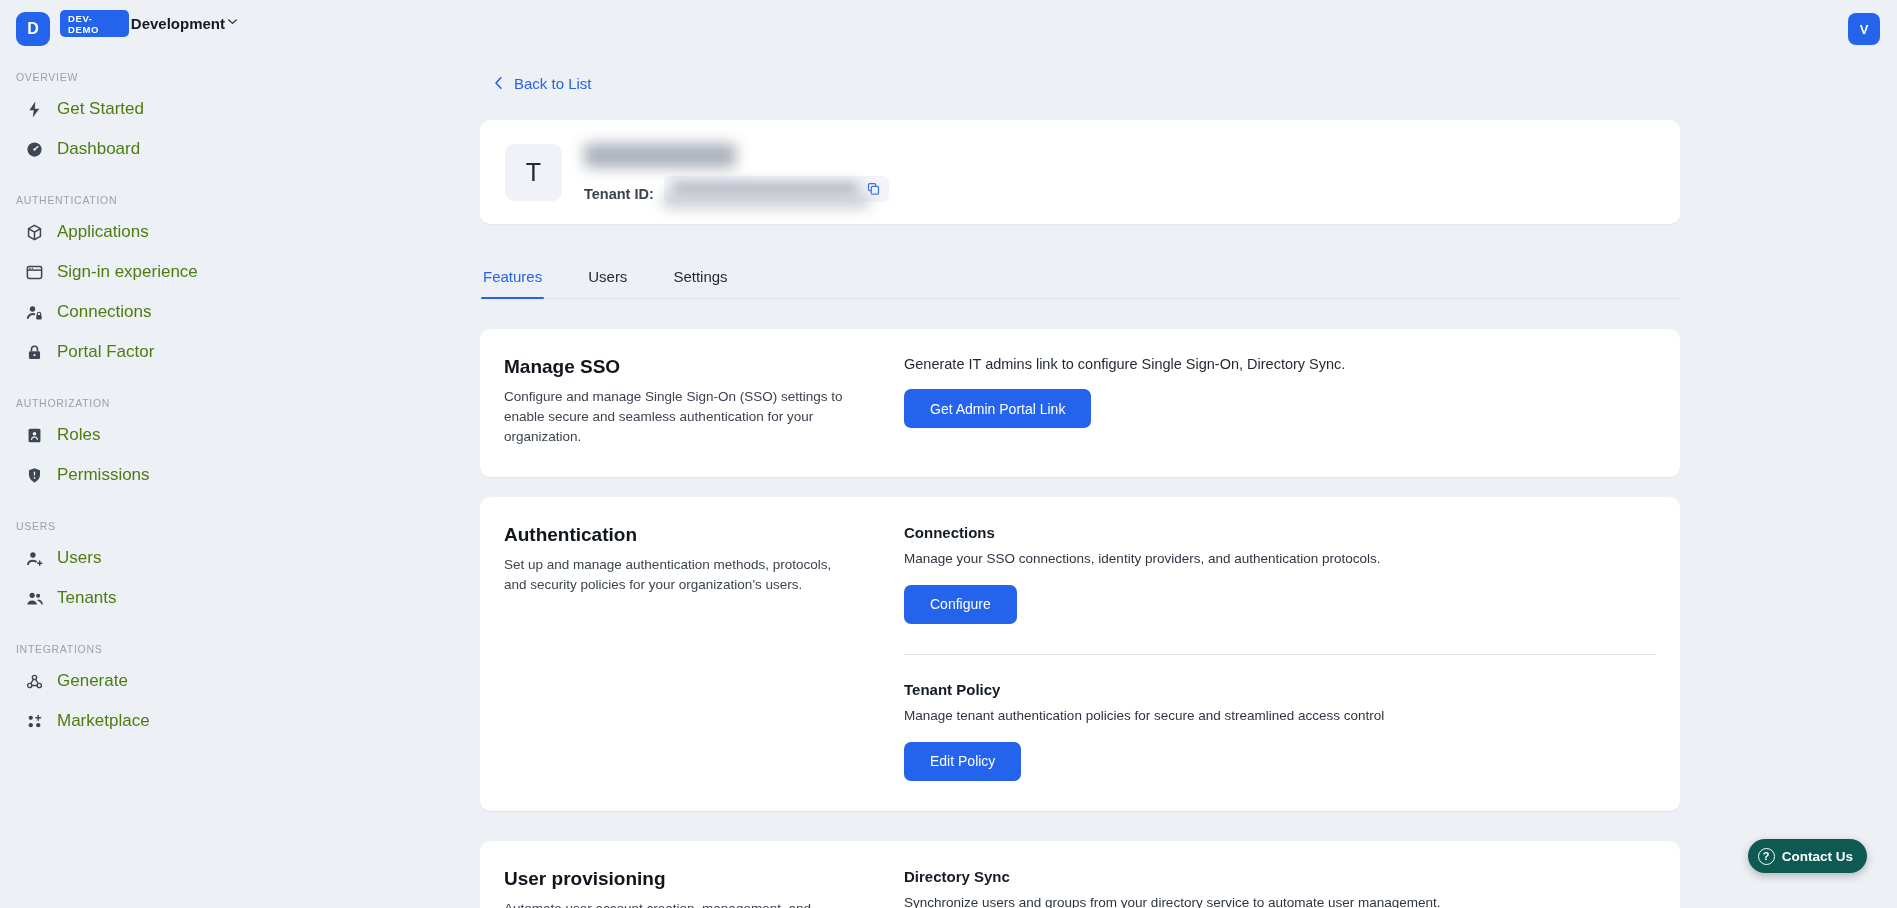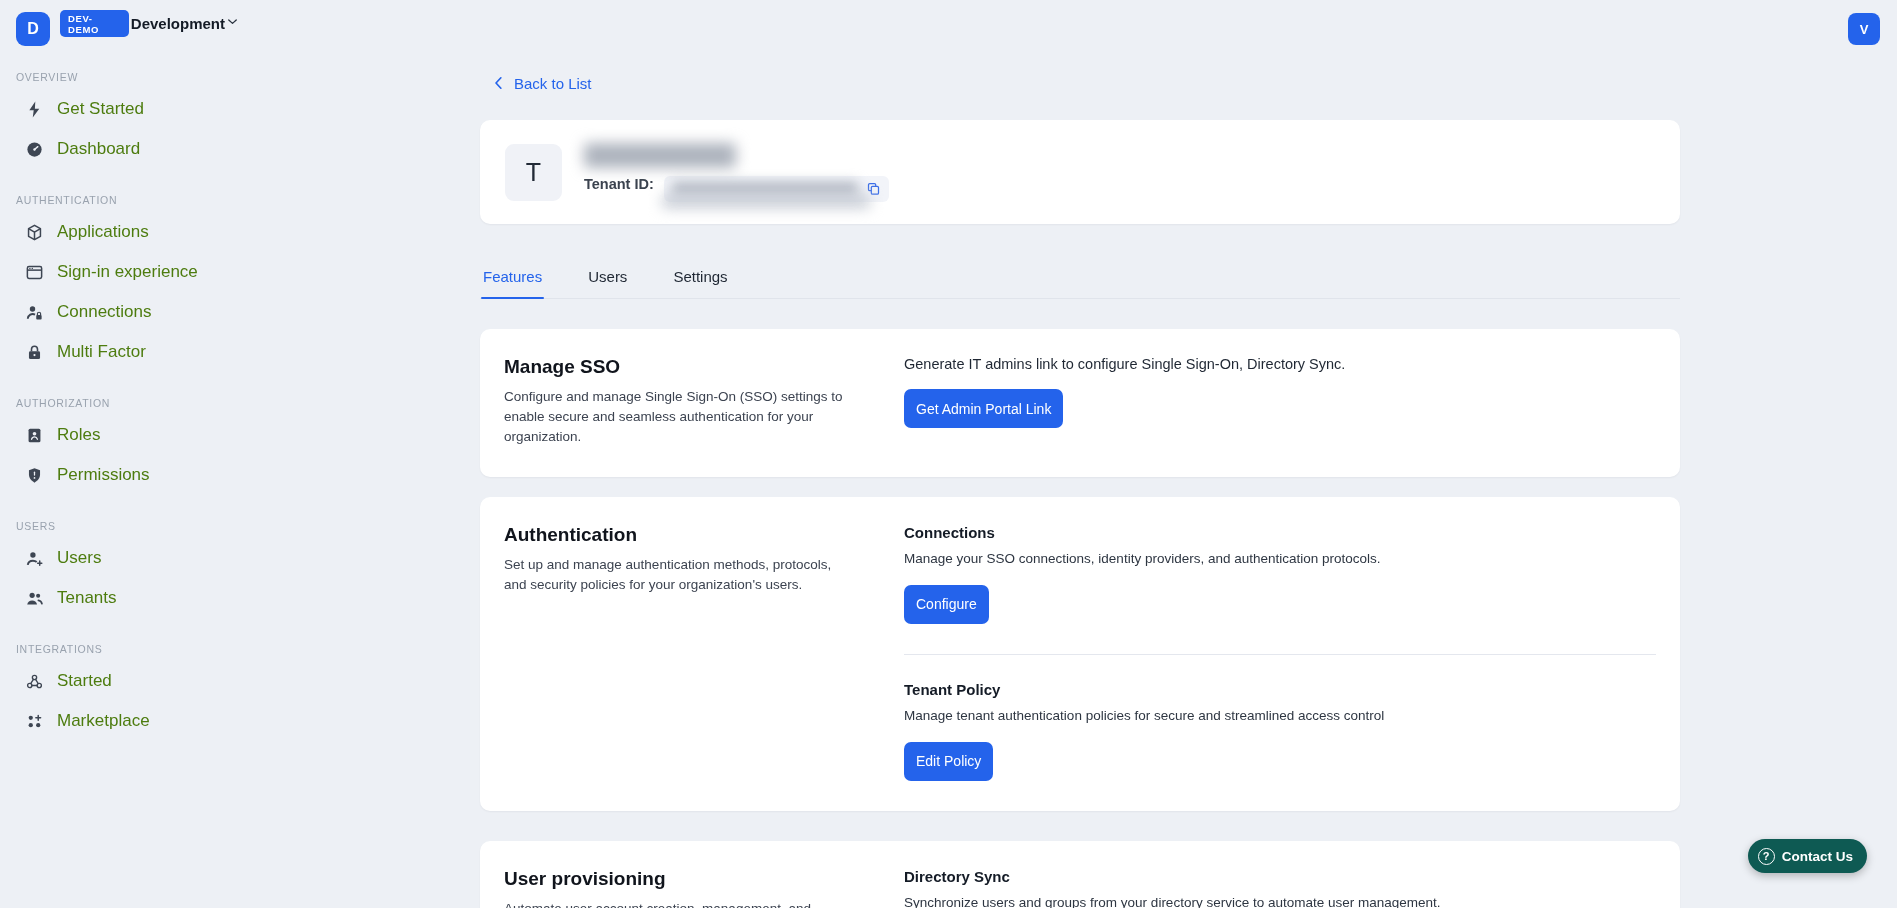--- a/index.html
+++ b/index.html
@@ -73,21 +73,21 @@
   .tenant-avatar {
     width:57px; height:57px; border-radius:9px; background:#f0f2f7;
     display:flex; align-items:center; justify-content:center;
     font-size:25px; color:#222a36; font-weight:400;
   }
   .tenant-meta { position:relative; }
   .blur-name {
     width:152px; height:25px; border-radius:4px;
     background:#adb3bd; filter:blur(7px); margin-bottom:8px;
   }
-  .tenant-id-row { display:flex; align-items:flex-start; gap:10px; }
+  .tenant-id-row { display:flex; align-items:flex-end; gap:10px; }
   .tenant-id-label { font-size:14.5px; font-weight:600; color:#3a424e; }
   .tenant-id-pill {
     background:#f2f4f9; border-radius:6px; height:26px; padding:0 8px;
     display:flex; align-items:center; gap:8px;
   }
   .blur-id { width:186px; height:14px; background:#b3b9c3; filter:blur(6px); border-radius:3px; }
   .blur-id-spill {
     position:absolute; left:78px; top:52px; width:208px; height:13px;
     background:#c6cbd4; filter:blur(7px); border-radius:3px;
   }
@@ -117,21 +117,21 @@
   .card-desc { font-size:13.5px; line-height:1.48; color:#3c4350; }
   .card-right { flex:1; min-width:0; }
   .section-heading { font-size:15px; font-weight:700; color:#141b26; margin-bottom:10px; }
   .section-desc { font-size:13.5px; color:#2e3642; margin-bottom:19px; }
   .lead-desc { font-size:14.5px; color:#1f2733; margin-bottom:17px; }
   .divider { height:1px; background:#e4e7ee; margin:30px 0 26px 0; }
 
   .btn-primary {
     display:inline-flex; align-items:center; justify-content:center;
     background:#2463eb; color:#fff; border:none; border-radius:7px;
-    height:39px; padding:0 12px; font-size:14px; font-weight:500;
+    height:39px; padding:0 26px; font-size:14px; font-weight:500;
     font-family:inherit; cursor:pointer;
   }
 
   
   .contact-btn {
     position:absolute; right:30px; bottom:35px; height:34px;
     background:#0e5a53; color:#fff; border-radius:17px;
     display:flex; align-items:center; gap:7px; padding:0 14px 0 10px;
     box-shadow:0 3px 8px rgba(0,0,0,.25); cursor:pointer;
   }
@@ -216,21 +216,21 @@
     <span class="nav-label">Connections</span>
   </div>
   <div class="nav-item">
     <span class="nav-icon">
       <svg viewBox="0 0 24 24" fill="none">
           <rect x="5" y="10.5" width="14" height="9.8" rx="1.8" fill="currentColor"></rect>
           <path d="M8.2 10.5V8a3.8 3.8 0 0 1 7.6 0v2.5" stroke="currentColor" stroke-width="2"></path>
           <circle cx="12" cy="15.3" r="1.4" fill="#edf0f5"></circle>
         </svg>
     </span>
-    <span class="nav-label">Multi Factor</span>
+    <span class="nav-label">Portal Factor</span>
   </div>
 
   <div class="nav-section-label">Authorization</div>
   <div class="nav-item">
     <span class="nav-icon">
       <svg viewBox="0 0 24 24" fill="none">
           <rect x="4.5" y="3.5" width="15" height="17" rx="2" fill="currentColor"></rect>
           <circle cx="12" cy="9.8" r="2.3" fill="#edf0f5"></circle>
           <path d="M8.3 16.8c.6-2 2-3 3.7-3s3.1 1 3.7 3" stroke="#edf0f5" stroke-width="1.6" stroke-linecap="round"></path>
         </svg>
@@ -274,21 +274,21 @@
   <div class="nav-section-label">Integrations</div>
   <div class="nav-item">
     <span class="nav-icon">
       <svg viewBox="0 0 24 24" fill="none">
           <circle cx="6" cy="17" r="2.7" stroke="currentColor" stroke-width="1.7"></circle>
           <circle cx="18" cy="17" r="2.7" stroke="currentColor" stroke-width="1.7"></circle>
           <circle cx="12" cy="7" r="2.7" stroke="currentColor" stroke-width="1.7"></circle>
           <path d="M10.6 9.4 7.2 14.6M13.4 9.4l3.3 5.2M8.7 17h6.6" stroke="currentColor" stroke-width="1.7" stroke-linecap="round"></path>
         </svg>
     </span>
-    <span class="nav-label">Started</span>
+    <span class="nav-label">Generate</span>
   </div>
   <div class="nav-item">
     <span class="nav-icon">
       <svg viewBox="0 0 24 24" fill="none">
           <circle cx="7.3" cy="7.3" r="2.7" fill="currentColor"></circle>
           <circle cx="7.3" cy="16.7" r="2.7" fill="currentColor"></circle>
           <circle cx="16.7" cy="16.7" r="2.7" fill="currentColor"></circle>
           <path d="M16.7 4.3v6M13.7 7.3h6" stroke="currentColor" stroke-width="1.9" stroke-linecap="round"></path>
         </svg>
     </span>

